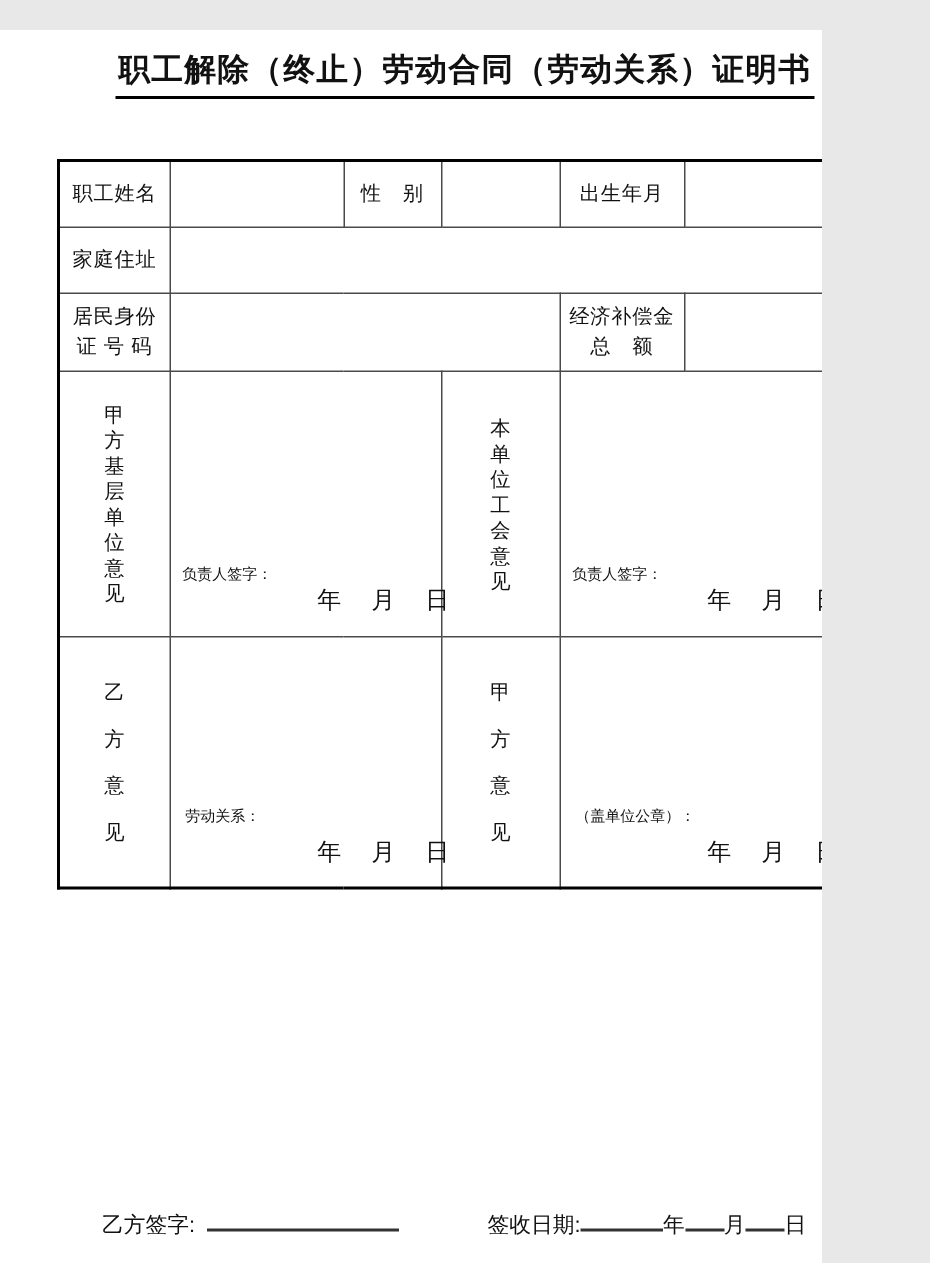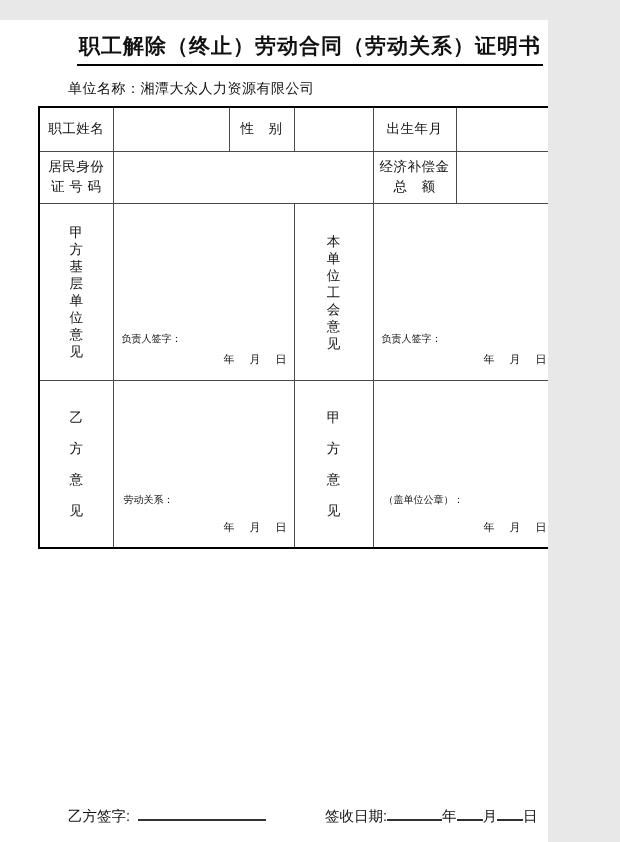--- a/index.html
+++ b/index.html
@@ -56,22 +56,22 @@
     line-height:17px;
     letter-spacing:0;
   }
   .vlabel.loose{line-height:31px;}
   td.op-cell{position:relative;}
   .sign-label{
     position:absolute;left:8px;bottom:34px;
     font-size:10px;white-space:pre;
   }
   .date-line{
-    position:absolute;left:110px;bottom:13px;
-    font-size:11px;white-space:pre;letter-spacing:2px;
+    position:absolute;left:98px;bottom:13px;
+    font-size:16px;white-space:pre;letter-spacing:2px;
   }
   .r8 .sign-label{bottom:40px;left:10px;}
   .r8 .date-line{bottom:12px;}
   .footer{
     position:absolute;top:786px;left:0;width:620px;
     font-size:14.5px;
   }
   .footer .f-left{position:absolute;left:68px;top:0;white-space:nowrap;}
   .footer .f-right{position:absolute;left:325px;top:0;white-space:nowrap;}
   .uline{
@@ -86,21 +86,20 @@
 </style>
 </head>
 <body>
 
 <div class="page">
 
   <div class="title-wrap">
     <h1>职工解除（终止）劳动合同（劳动关系）证明书</h1>
   </div>
 
-  <div class="company-line"><span>单位名称：</span><span>湘潭大众人力资源有限公司</span></div>
 
   <table class="cert">
     <colgroup>
       <col style="width:74px">
         <col style="width:116px">
         <col style="width:65px">
       <col style="width:79px">
         <col style="width:83px">
         <col style="width:128px">
     </colgroup>
@@ -110,20 +109,24 @@
       <td class="lbl">职工姓名</td>
       <td></td>
       <td class="lbl">性　别</td>
       <td></td>
       <td class="lbl">出生年月</td>
       <td></td>
     </tr>
 
 
 
+    <tr style="height:44px">
+      <td class="lbl">家庭住址</td>
+      <td colspan="5"></td>
+    </tr>
 
     <tr style="height:50px">
       <td class="lbl">
         <span class="lline">居民身份</span>
         <span class="lline">证 号 码</span>
       </td>
       <td colspan="3"></td>
       <td class="lbl">
         <span class="lline">经济补偿金</span>
         <span class="lline">总　额</span>

